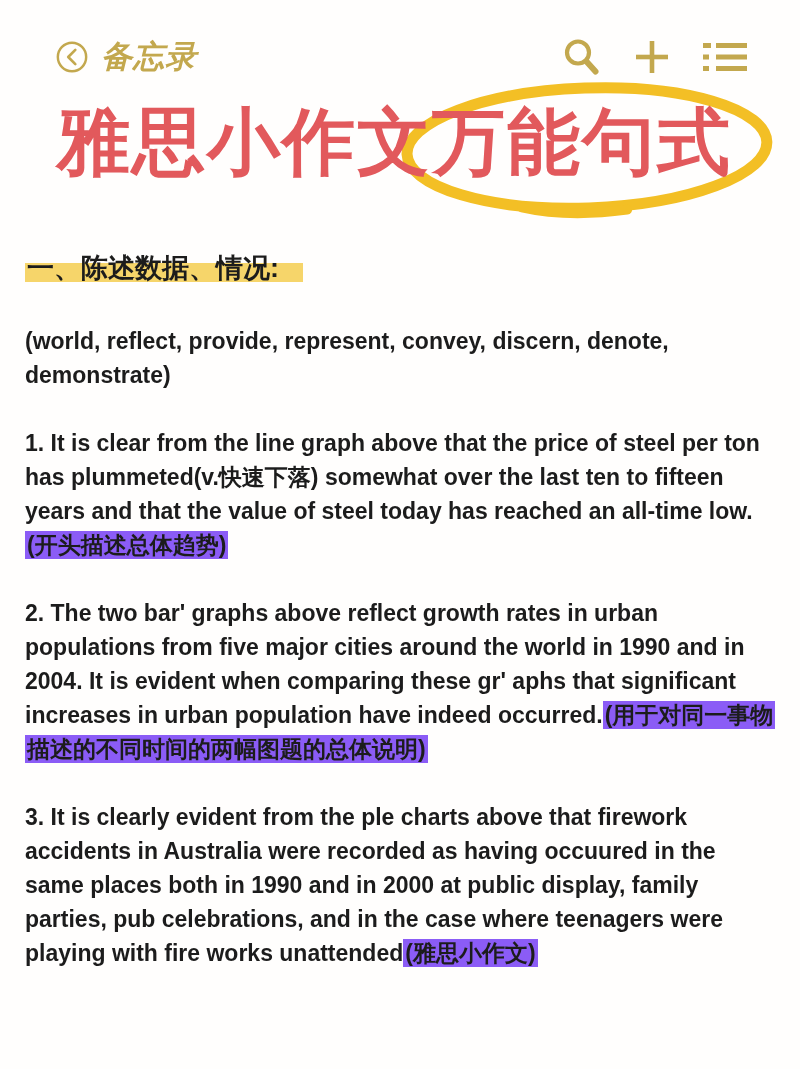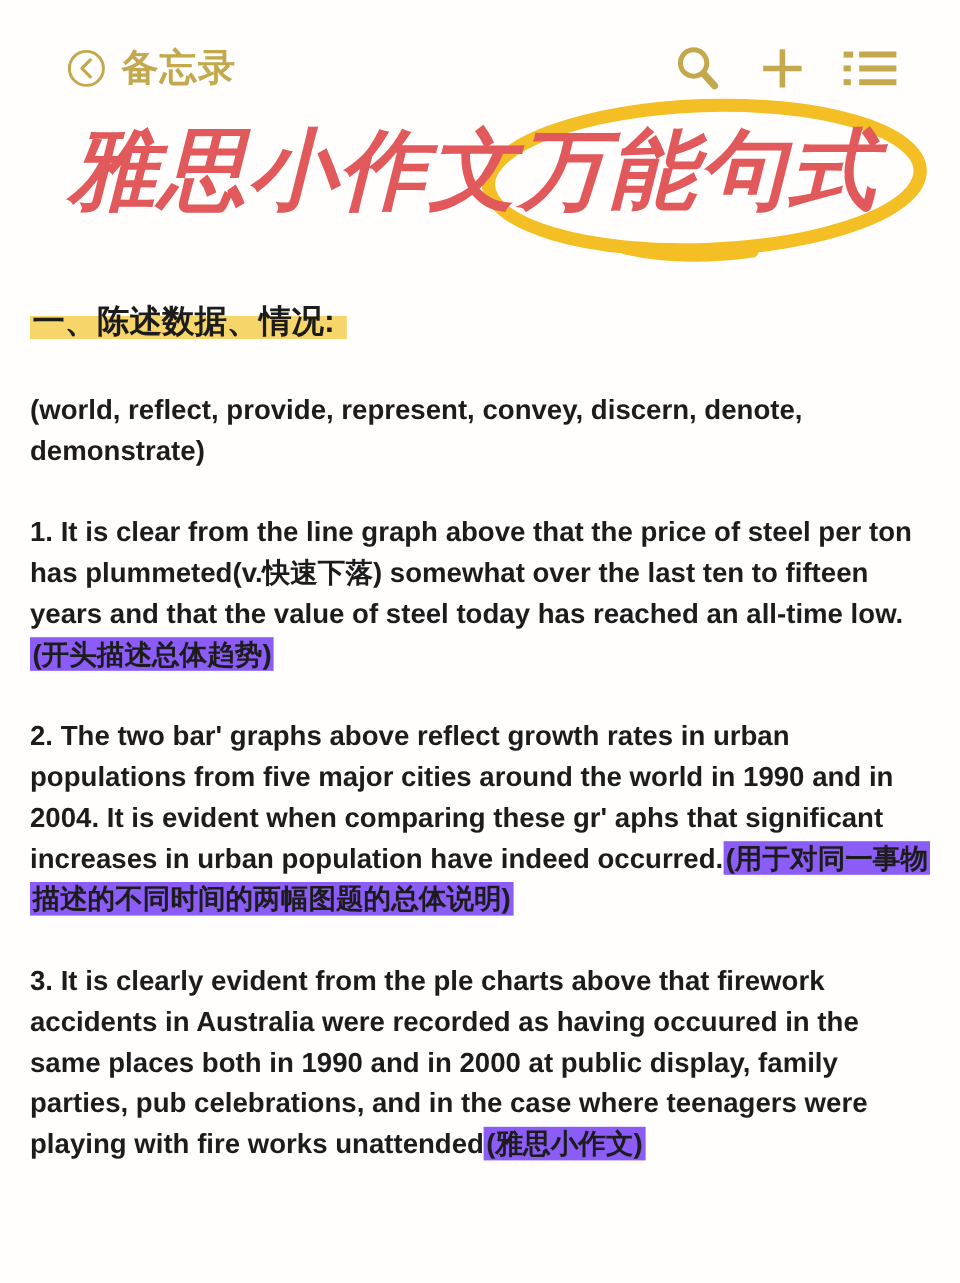--- a/index.html
+++ b/index.html
@@ -9,46 +9,46 @@
     font-family:"Liberation Sans", sans-serif;
   }
 
   
   .navbar {
     position:absolute; top:36px; left:55px; right:52px;
     display:flex; justify-content:space-between; align-items:center;
     color:#c3a84e;
   }
   .nav-left { display:flex; align-items:center; gap:12px; cursor:pointer; }
-  .nav-title { font-size:31px; font-weight:bold; letter-spacing:1px; }
+  .nav-title { font-size:31px; font-weight:bold; letter-spacing:1px;font-style:italic; }
   .nav-right { display:flex; align-items:center; gap:30px; }
   .icon-btn { display:inline-flex; cursor:pointer; }
   .icon-btn svg, .back-glyph svg { display:block; }
 
   
   .title {
     position:absolute; top:94px; left:57px; margin:0;
     font-size:73px; font-weight:bold; color:#e2595c;
-    letter-spacing:2px; white-space:nowrap; z-index:2;font-style:italic;
+    letter-spacing:2px; white-space:nowrap; z-index:2;
   }
   .circled { position:relative; display:inline-block; }
   .oval-svg {
     position:absolute; left:-32px; top:-16px; width:374px; height:144px;
     z-index:-1; overflow:visible;
   }
 
   
   .content {
     position:absolute; top:248px; left:25px; width:752px;
     font-size:23px; font-weight:600; color:#1c1c1c; line-height:34px;
   }
   .section-heading { font-size:27px; font-weight:bold; margin:0 0 36px 0; line-height:40px; }
   .hl-under {
     background:linear-gradient(to bottom, transparent 34%, #f6d56a 34%, #f6d56a 97%, transparent 97%);
-    padding:0 10px 0 2px;
+    padding:0 24px 0 2px;
   }
   .para { margin:0 0 34px 0; }
   .para:last-child { margin-bottom:0; }
   .hl {
     background:#8b5cf6;
     padding:1px 2px;
     -webkit-box-decoration-break:clone; box-decoration-break:clone;
   }
 </style>
 </head>

